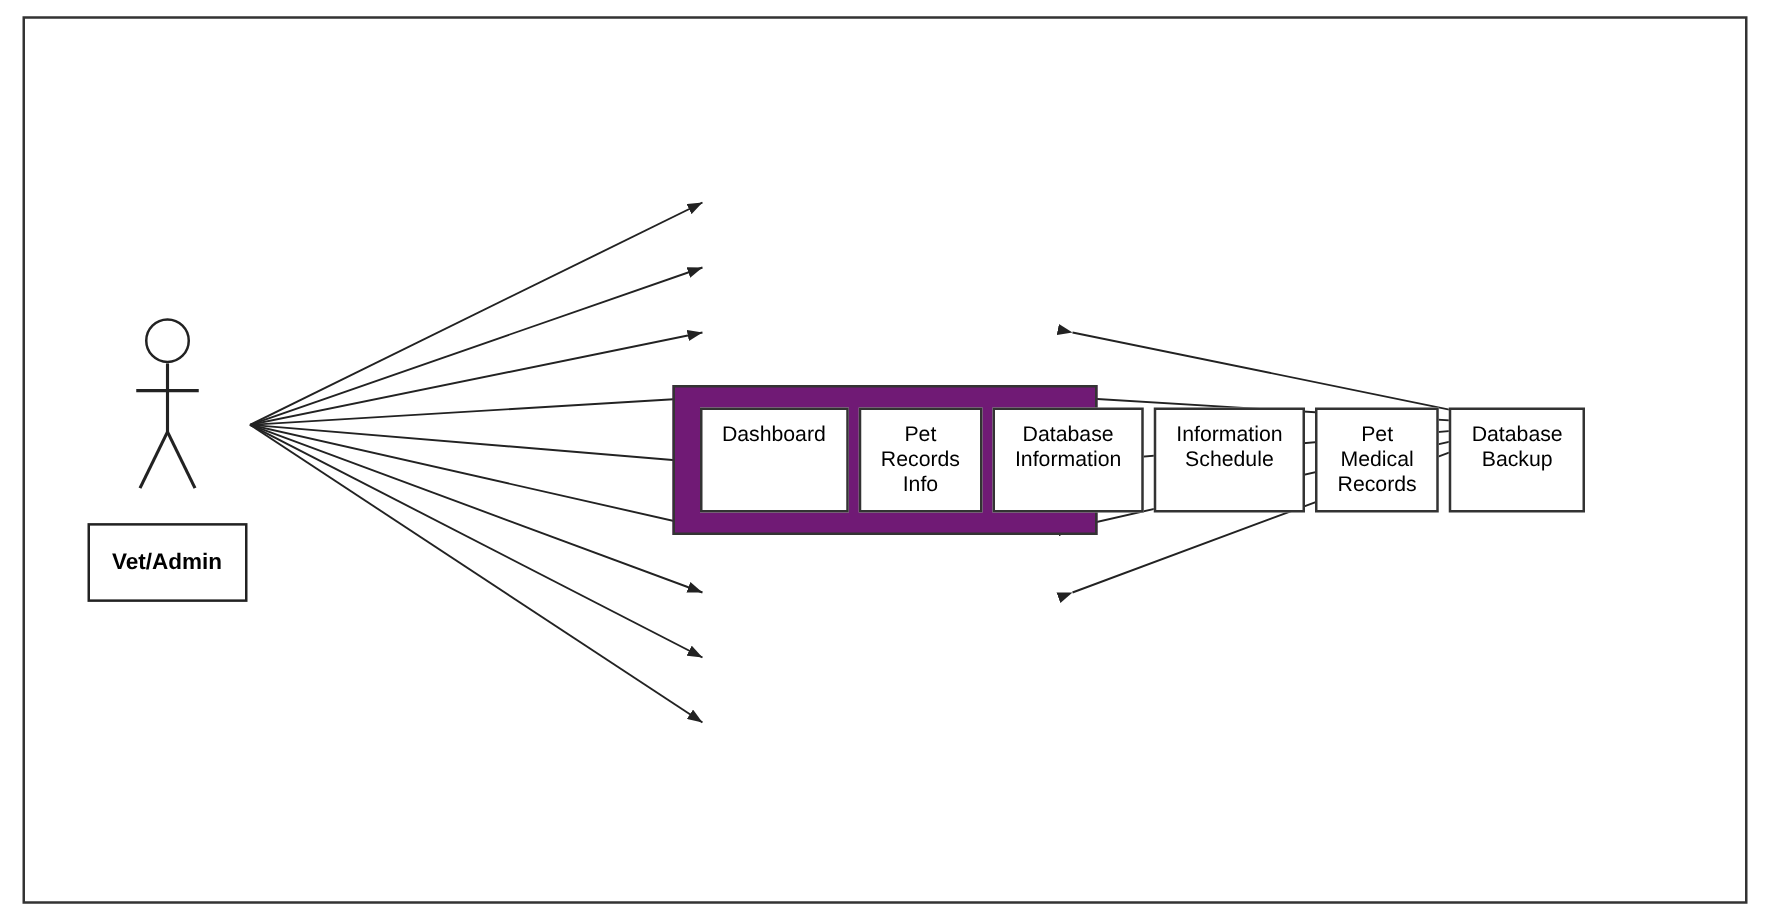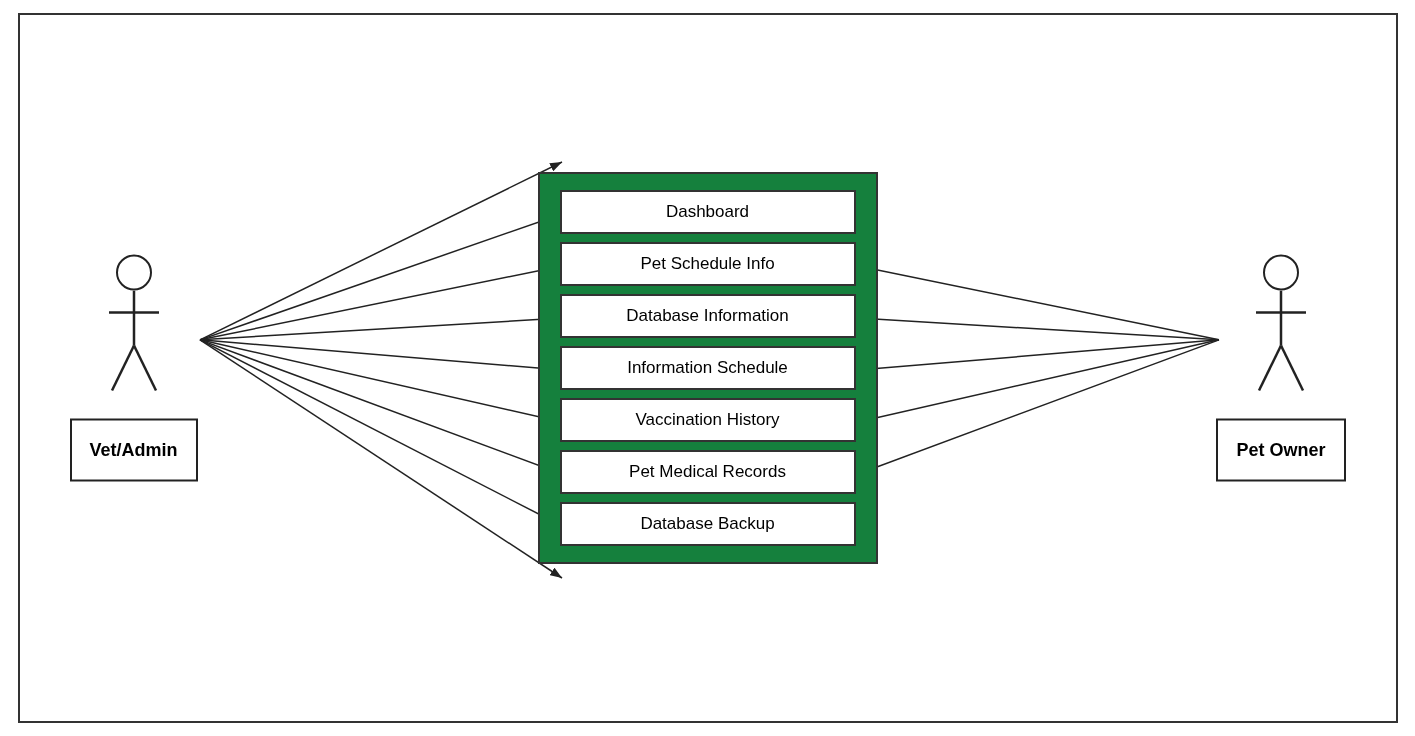--- a/index.html
+++ b/index.html
@@ -77,30 +77,30 @@
       font-weight: bold;
       background: #fff;
       text-align: center;
       margin-top: 8px;
     }
 
     
     .usecase-container {
       border: 2.5px solid #333;
       display: flex;
-      flex-direction: column;
+      flex-direction: row;
       align-items: stretch;
       padding: 16px 20px;
       gap: 8px;
       position: absolute;
       left: 50%;
       top: 50%;
       transform: translate(-50%, -50%);
       width: 340px;
-      background: #15803d;
+      background: #701a75;
     }
     .usecase-item {
       border: 2px solid #333;
       padding: 10px 16px;
       font-size: 17px;
       text-align: center;
       background: #fff;
     }
 
     
@@ -157,37 +157,22 @@
 
             <line x1="30" y1="55" x2="52" y2="100" stroke="#222" stroke-width="2.5"></line>
           </svg>
         </div>
       </div>
       <div class="actor-label">Vet/Admin</div>
     </div>
 
     <div class="usecase-container" id="usecase-container">
       <div class="usecase-item" id="uc-dashboard">Dashboard</div>
-      <div class="usecase-item" id="uc-pet-profile-info">Pet Schedule Info</div>
+      <div class="usecase-item" id="uc-pet-profile-info">Pet Records Info</div>
       <div class="usecase-item" id="uc-vaccine-information">Database Information</div>
       <div class="usecase-item" id="uc-vaccination-schedule">Information Schedule</div>
-      <div class="usecase-item" id="uc-vaccination-history">Vaccination History</div>
       <div class="usecase-item" id="uc-pet-medical-records">Pet Medical Records</div>
       <div class="usecase-item" id="uc-database-backup">Database Backup</div>
     </div>
 
-    <div class="actor actor-right">
-      <div class="stick-figure">
-        <div class="stick-head"></div>
-        <div class="stick-body">
-          <svg width="60" height="110">
-            <line x1="30" y1="0" x2="30" y2="55" stroke="#222" stroke-width="2.5"></line>
-            <line x1="5" y1="22" x2="55" y2="22" stroke="#222" stroke-width="2.5"></line>
-            <line x1="30" y1="55" x2="8" y2="100" stroke="#222" stroke-width="2.5"></line>
-            <line x1="30" y1="55" x2="52" y2="100" stroke="#222" stroke-width="2.5"></line>
-          </svg>
-        </div>
-      </div>
-      <div class="actor-label">Pet Owner</div>
-    </div>
 
   </div>
 </div>
 
 </body></html>

